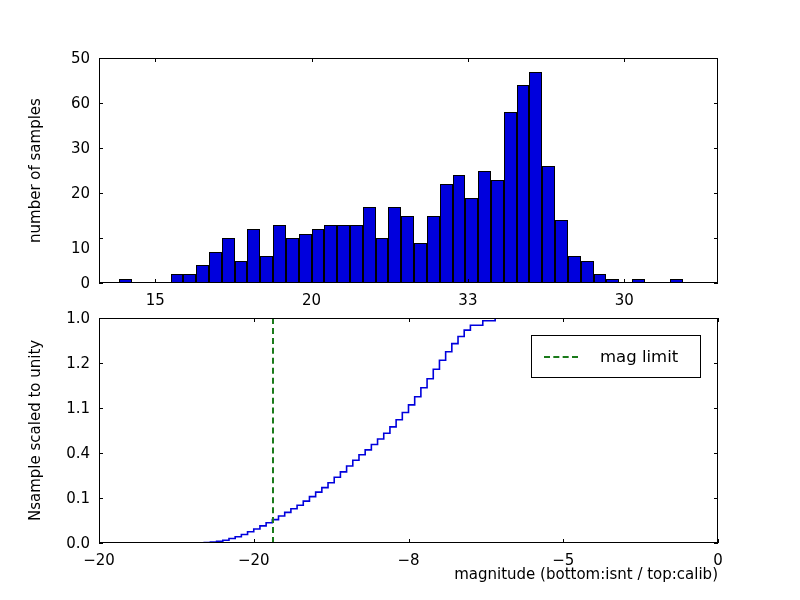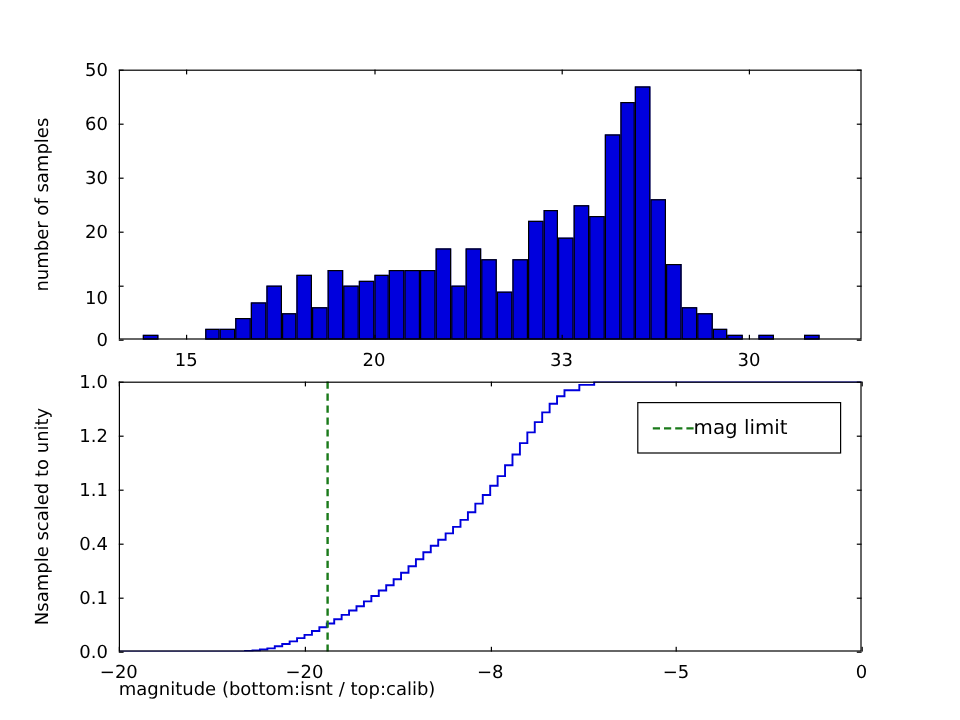--- a/index.html
+++ b/index.html
@@ -23,35 +23,35 @@
   .tick-y.right-in{right:0;}
 
   .tlabel-x{position:absolute;transform:translateX(-50%);font-size:15px;color:#000;white-space:nowrap;}
   .tlabel-y{position:absolute;transform:translateY(-50%);font-size:15px;color:#000;white-space:nowrap;text-align:right;}
 
   #title{position:absolute;left:99px;top:31px;width:619px;text-align:center;
          font-size:16.5px;color:#000;white-space:nowrap;}
 
   .ylabel{position:absolute;font-size:15px;color:#000;white-space:nowrap;
           transform-origin:0 0;transform:rotate(-90deg);}
-  #xlabel{position:absolute;left:99px;top:565px;width:619px;text-align:left;
+  #xlabel{position:absolute;left:99px;top:565px;width:619px;text-align:right;
           font-size:15px;color:#000;white-space:nowrap;}
 
   .bar{position:absolute;bottom:0;background:#0000dd;border:1px solid #000000;
        box-sizing:border-box;}
 
   #cum-svg{position:absolute;left:0;top:0;width:619px;height:225px;z-index:4;}
 
   .maglimit{position:absolute;top:0;bottom:0;width:0;
             border-left:2px dashed #1a7a1a;z-index:5;}
 
   #legend{position:absolute;z-index:9;background:#ffffff;border:1.1px solid #000;
           box-sizing:border-box;display:flex;align-items:center;padding:0 12px;}
   #legend .lg-line{width:34px;height:0;border-top:2px dashed #1a7a1a;flex:none;}
-  #legend .lg-label{font-size:16.5px;color:#000;white-space:nowrap;}
+  #legend .lg-label{margin-left:22px;font-size:16.5px;color:#000;white-space:nowrap;}
 </style>
 </head>
 <body>
 
 <div id="figure">
 
 
   <div class="axes" id="axes-top">
     <div class="frame"></div>
     <div id="bars">

